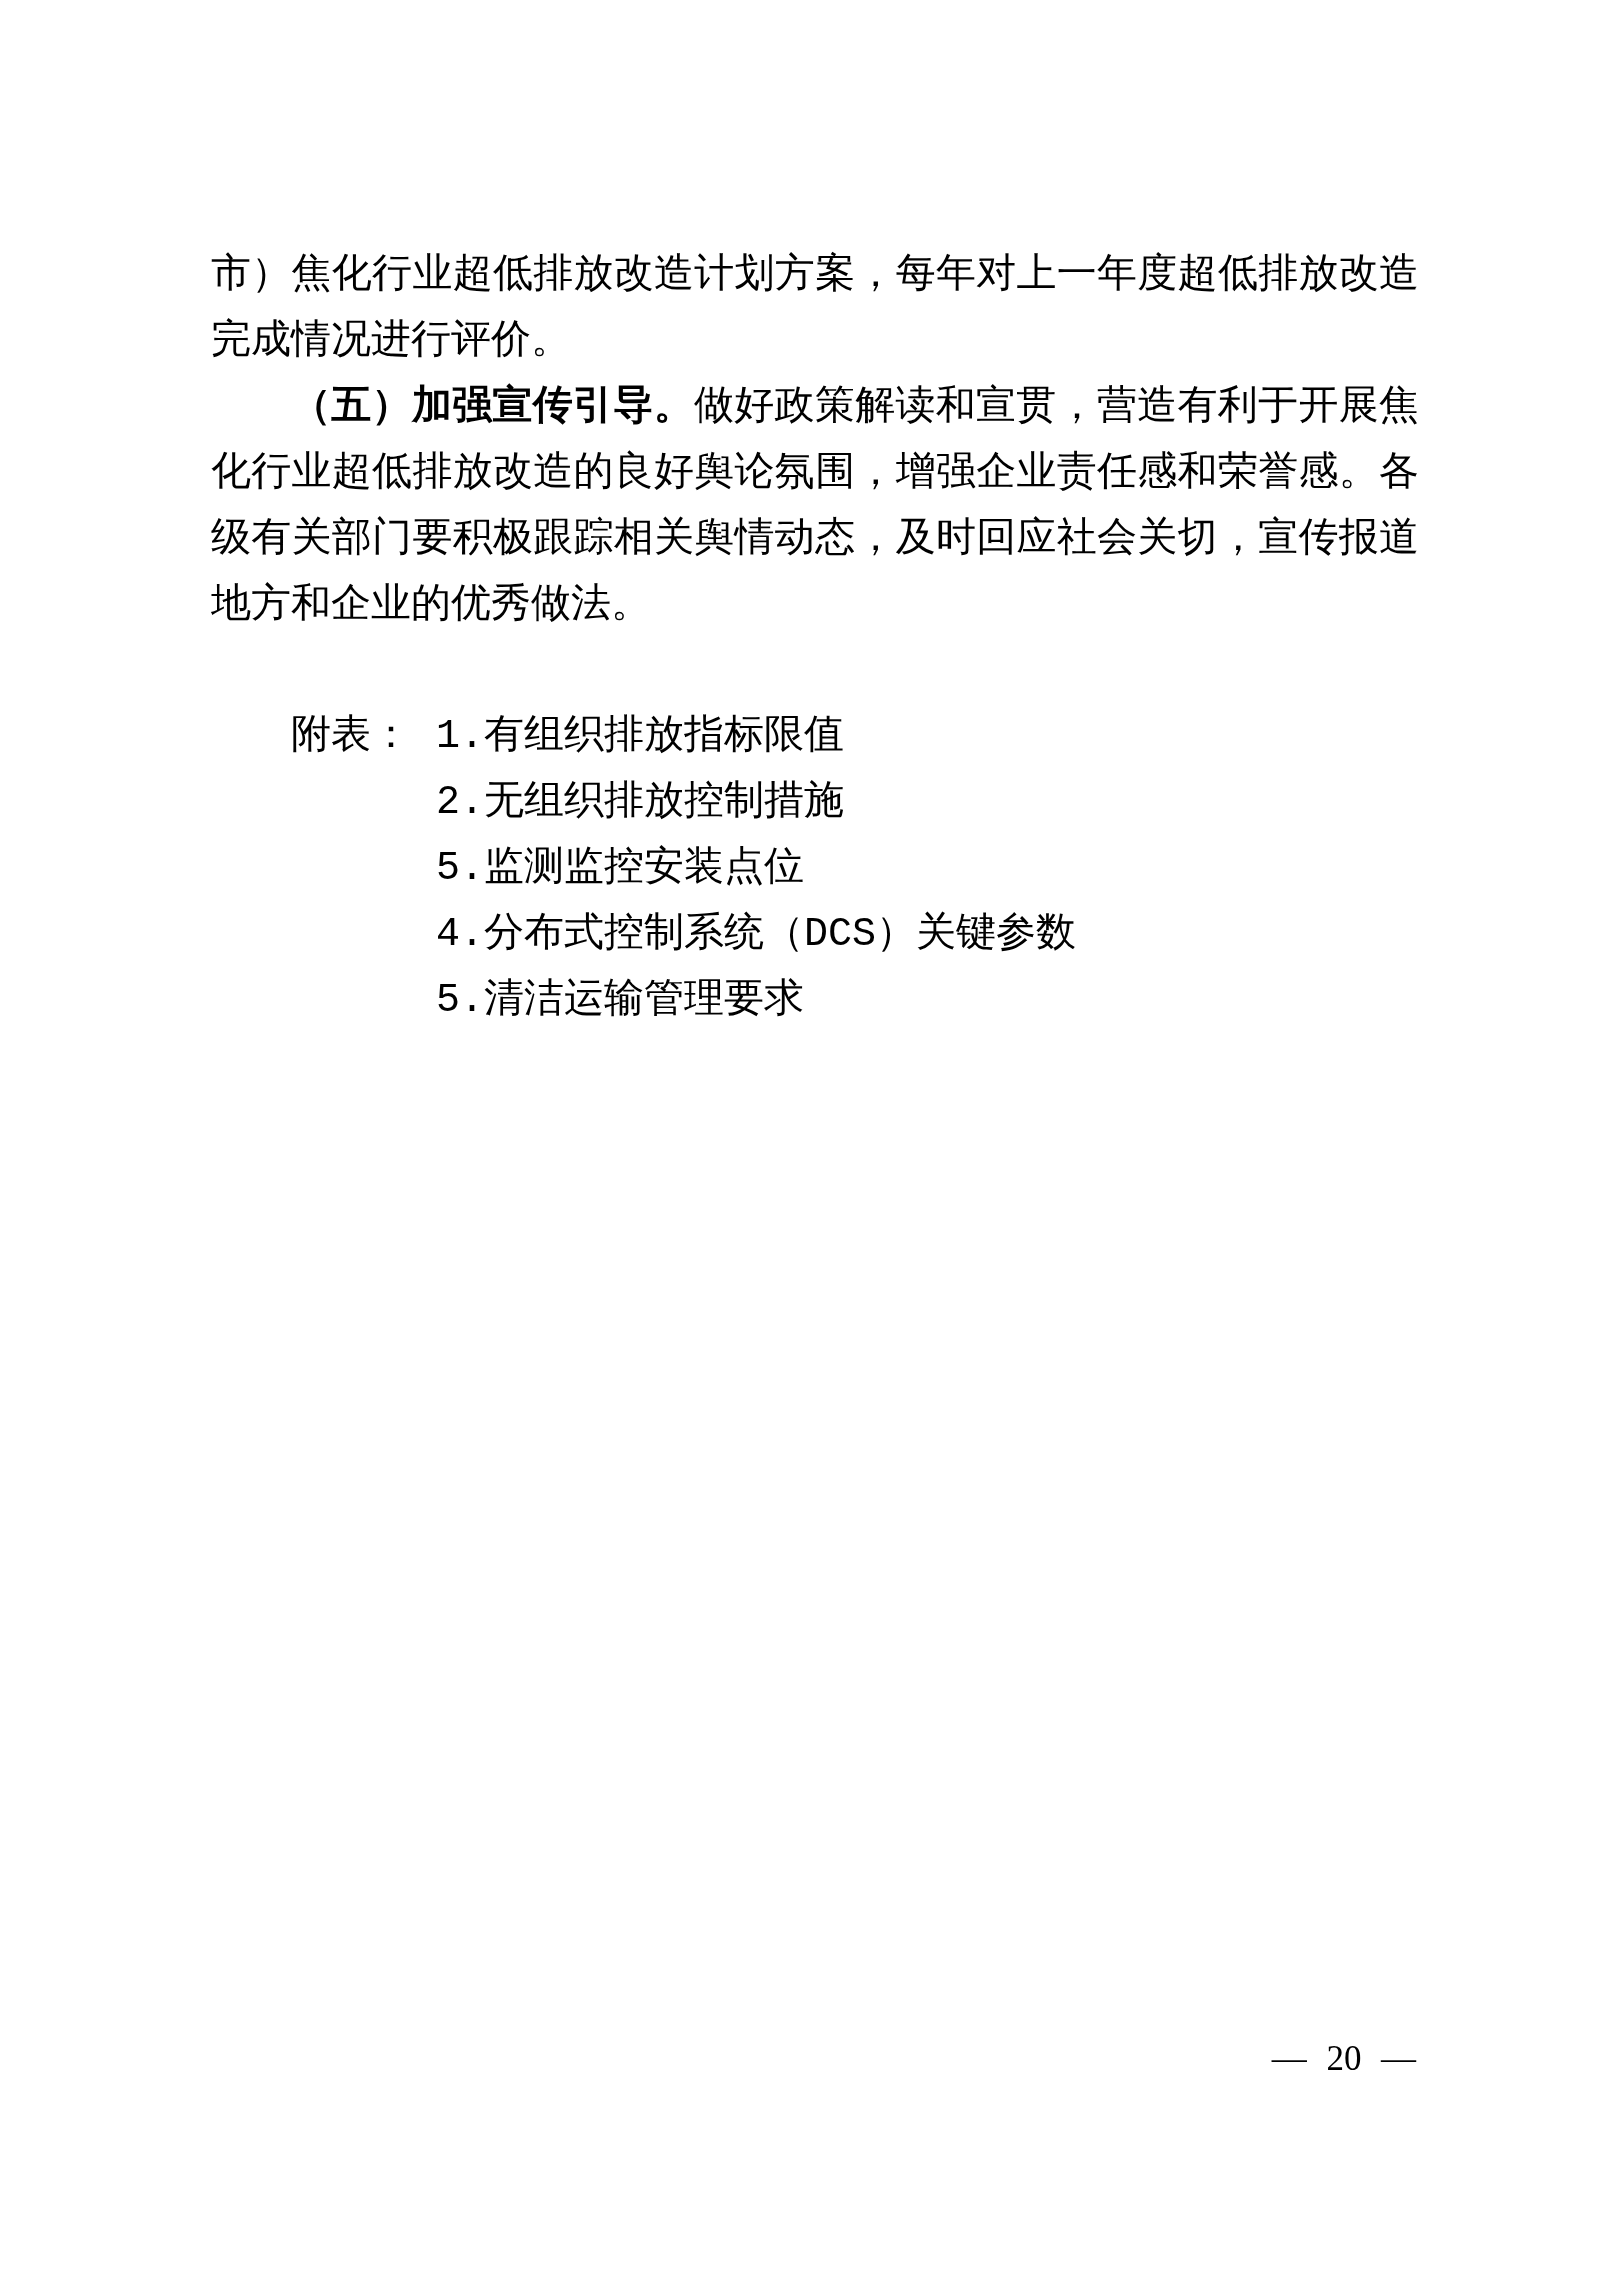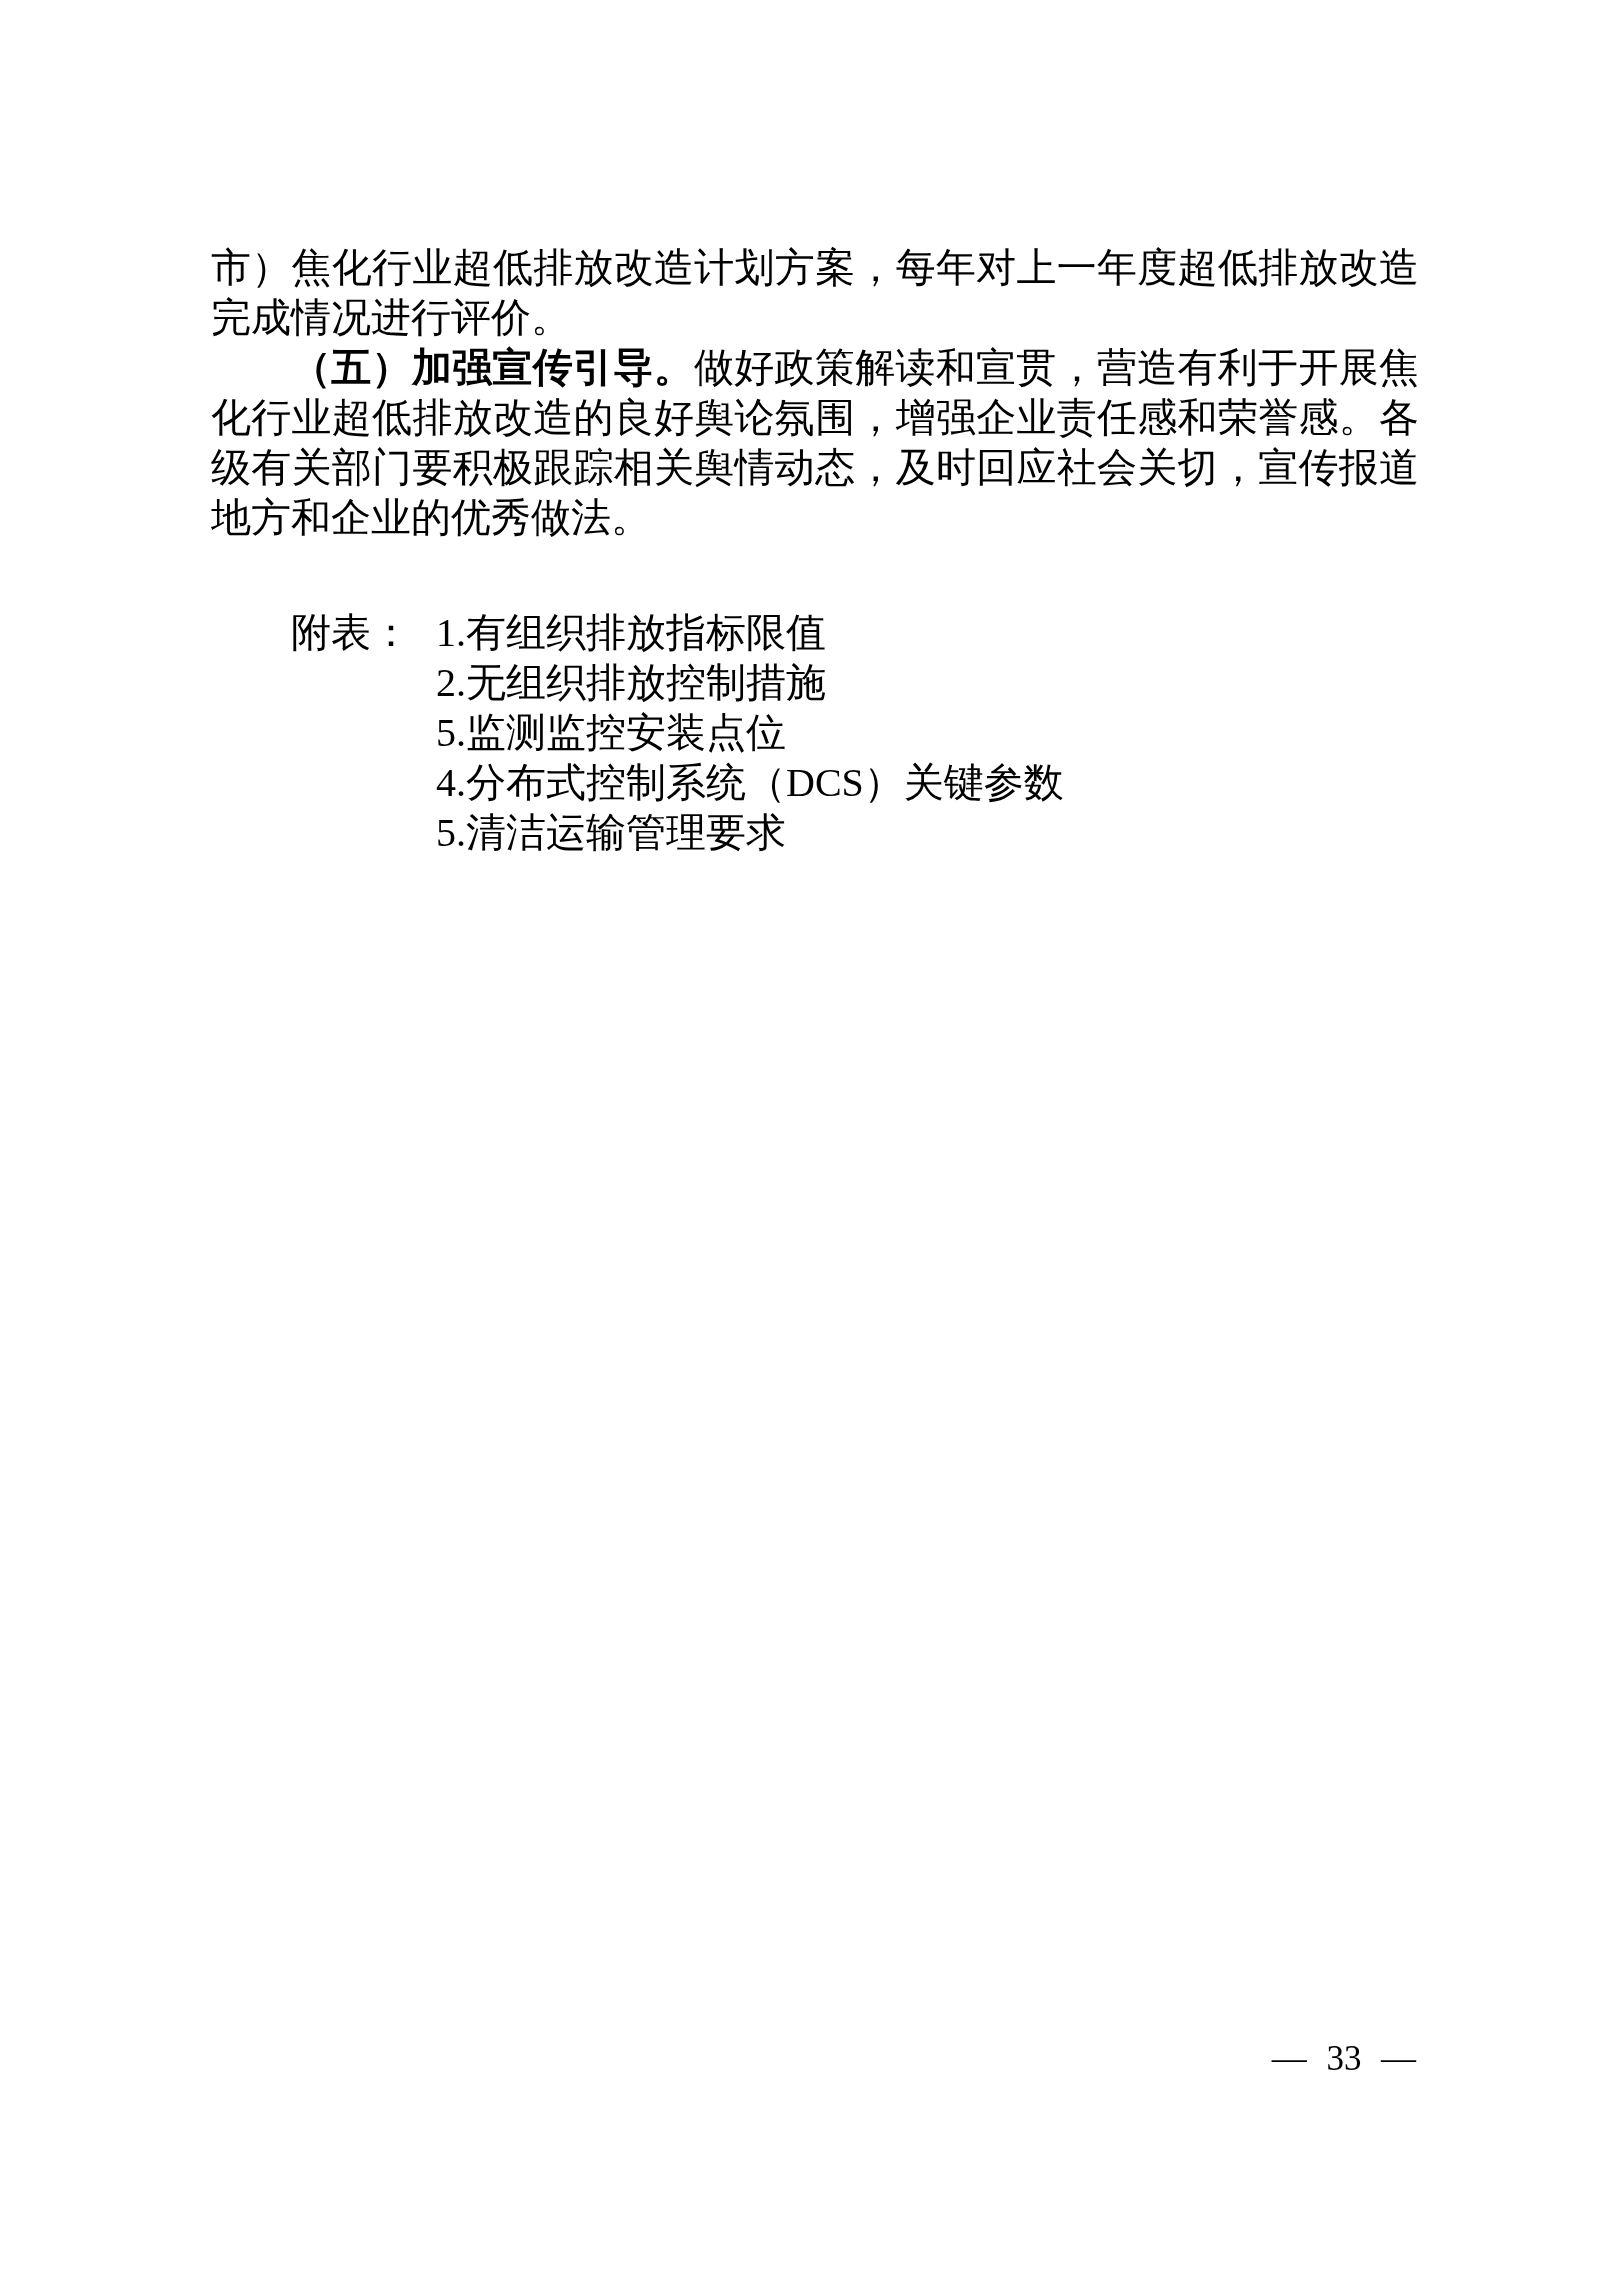--- a/index.html
+++ b/index.html
@@ -12,24 +12,25 @@
     overflow: hidden;
     font-family: "Liberation Serif", "DejaVu Serif", serif;
     color: #000000;
   }
   .doc-body {
     position: absolute;
     left: 211px;
     top: 243px;
     width: 1208px;
     font-size: 40px;
-    line-height: 50px;
+    line-height: 66px;
     letter-spacing: 0px;
     text-align: justify;
     text-align-last: left;
+    font-family: Liberation Mono, monospace;
   }
   .doc-body p {
     margin: 0;
     padding: 0;
   }
   .doc-body p.indent {
     text-indent: 80px;
   }
   .para-lead {
     font-weight: bold;
@@ -75,16 +76,16 @@
     <div class="appendix">
       <div class="appendix-line"><span class="appendix-label">附表：</span><span>1.有组织排放指标限值</span></div>
       <div class="appendix-line hang"><span>2.无组织排放控制措施</span></div>
       <div class="appendix-line hang"><span>5.监测监控安装点位</span></div>
       <div class="appendix-line hang"><span>4.分布式控制系统（DCS）关键参数</span></div>
       <div class="appendix-line hang"><span>5.清洁运输管理要求</span></div>
     </div>
 
   </div>
 
-  <div class="page-footer"><span class="dash">—</span><span class="num">33</span><span class="dash">—</span></div>
+  <div class="page-footer"><span class="dash">—</span><span class="num">20</span><span class="dash">—</span></div>
 
 </div>
 
 
 </body></html>

